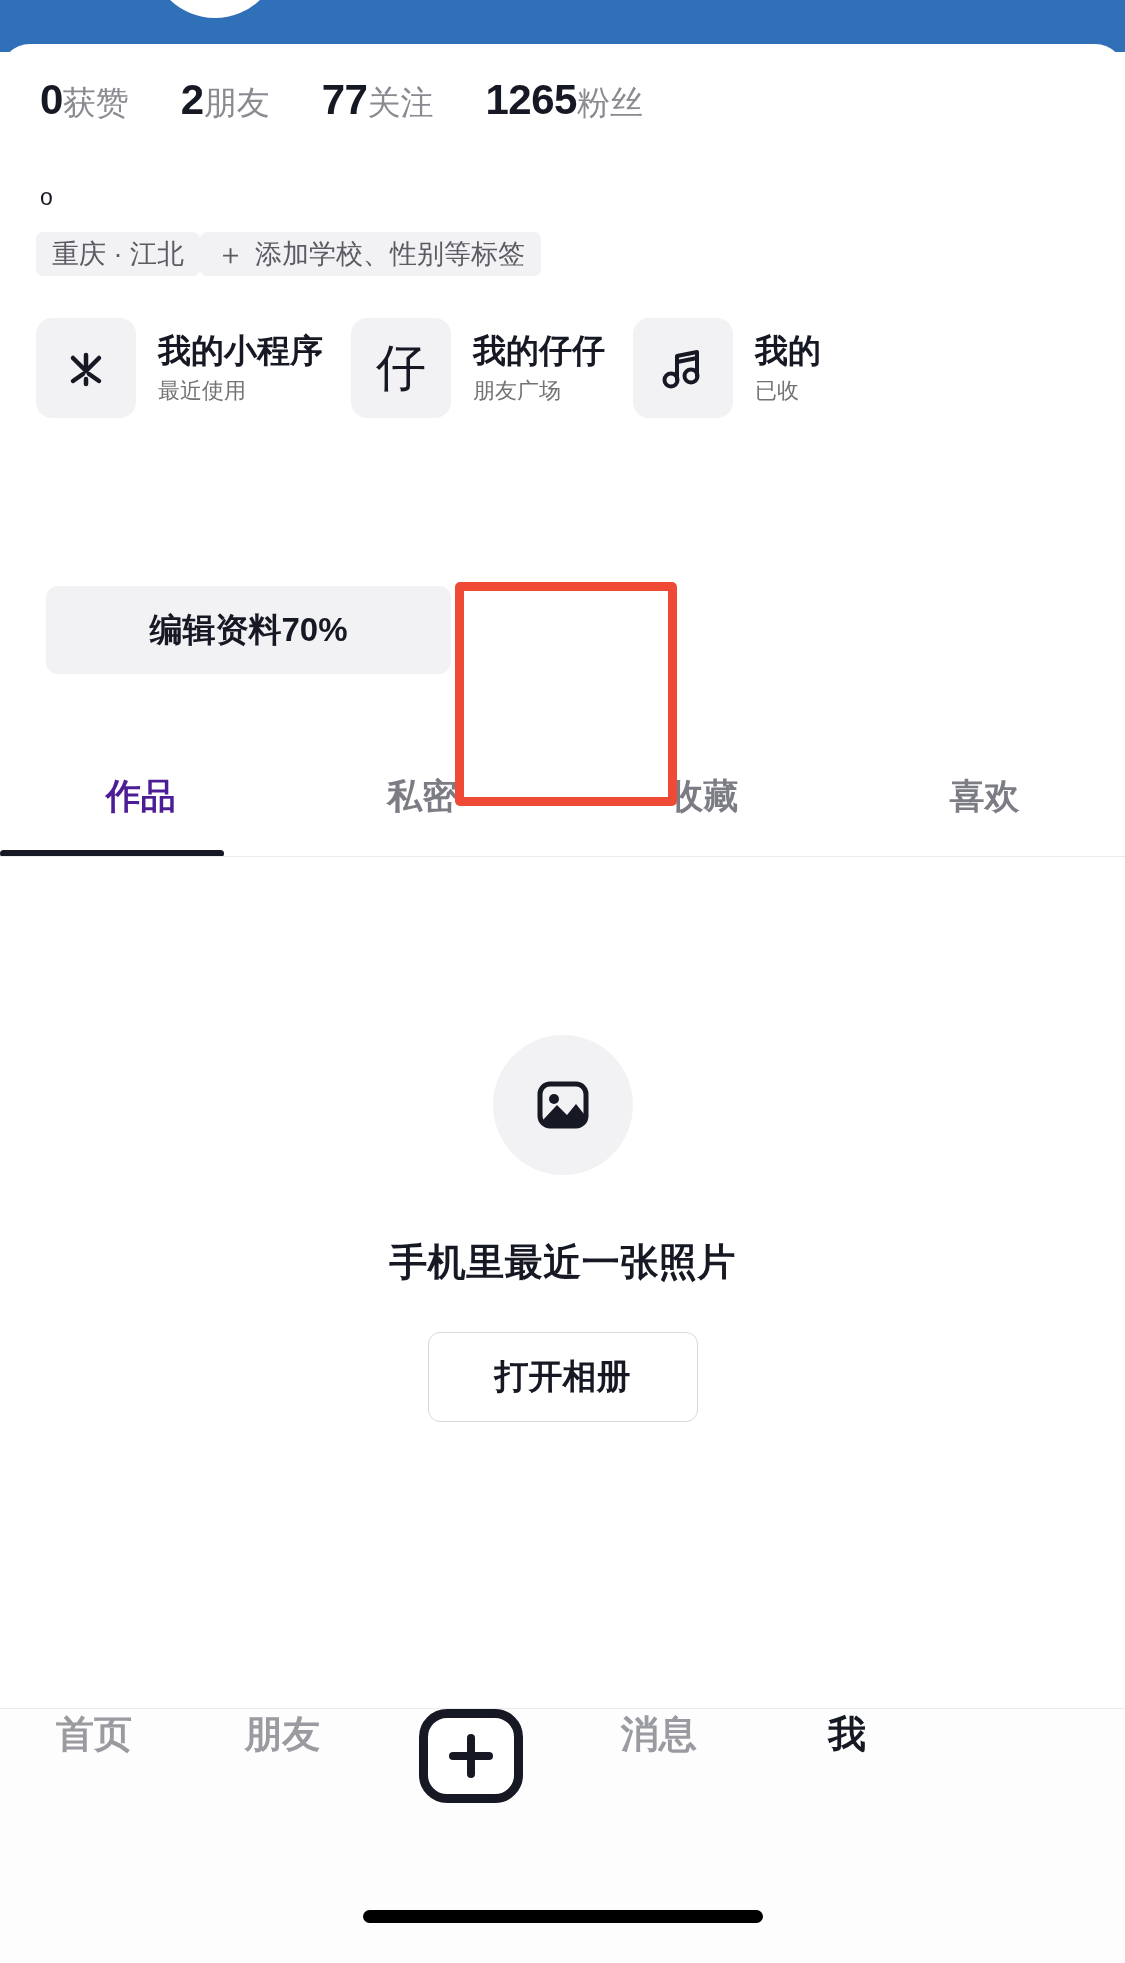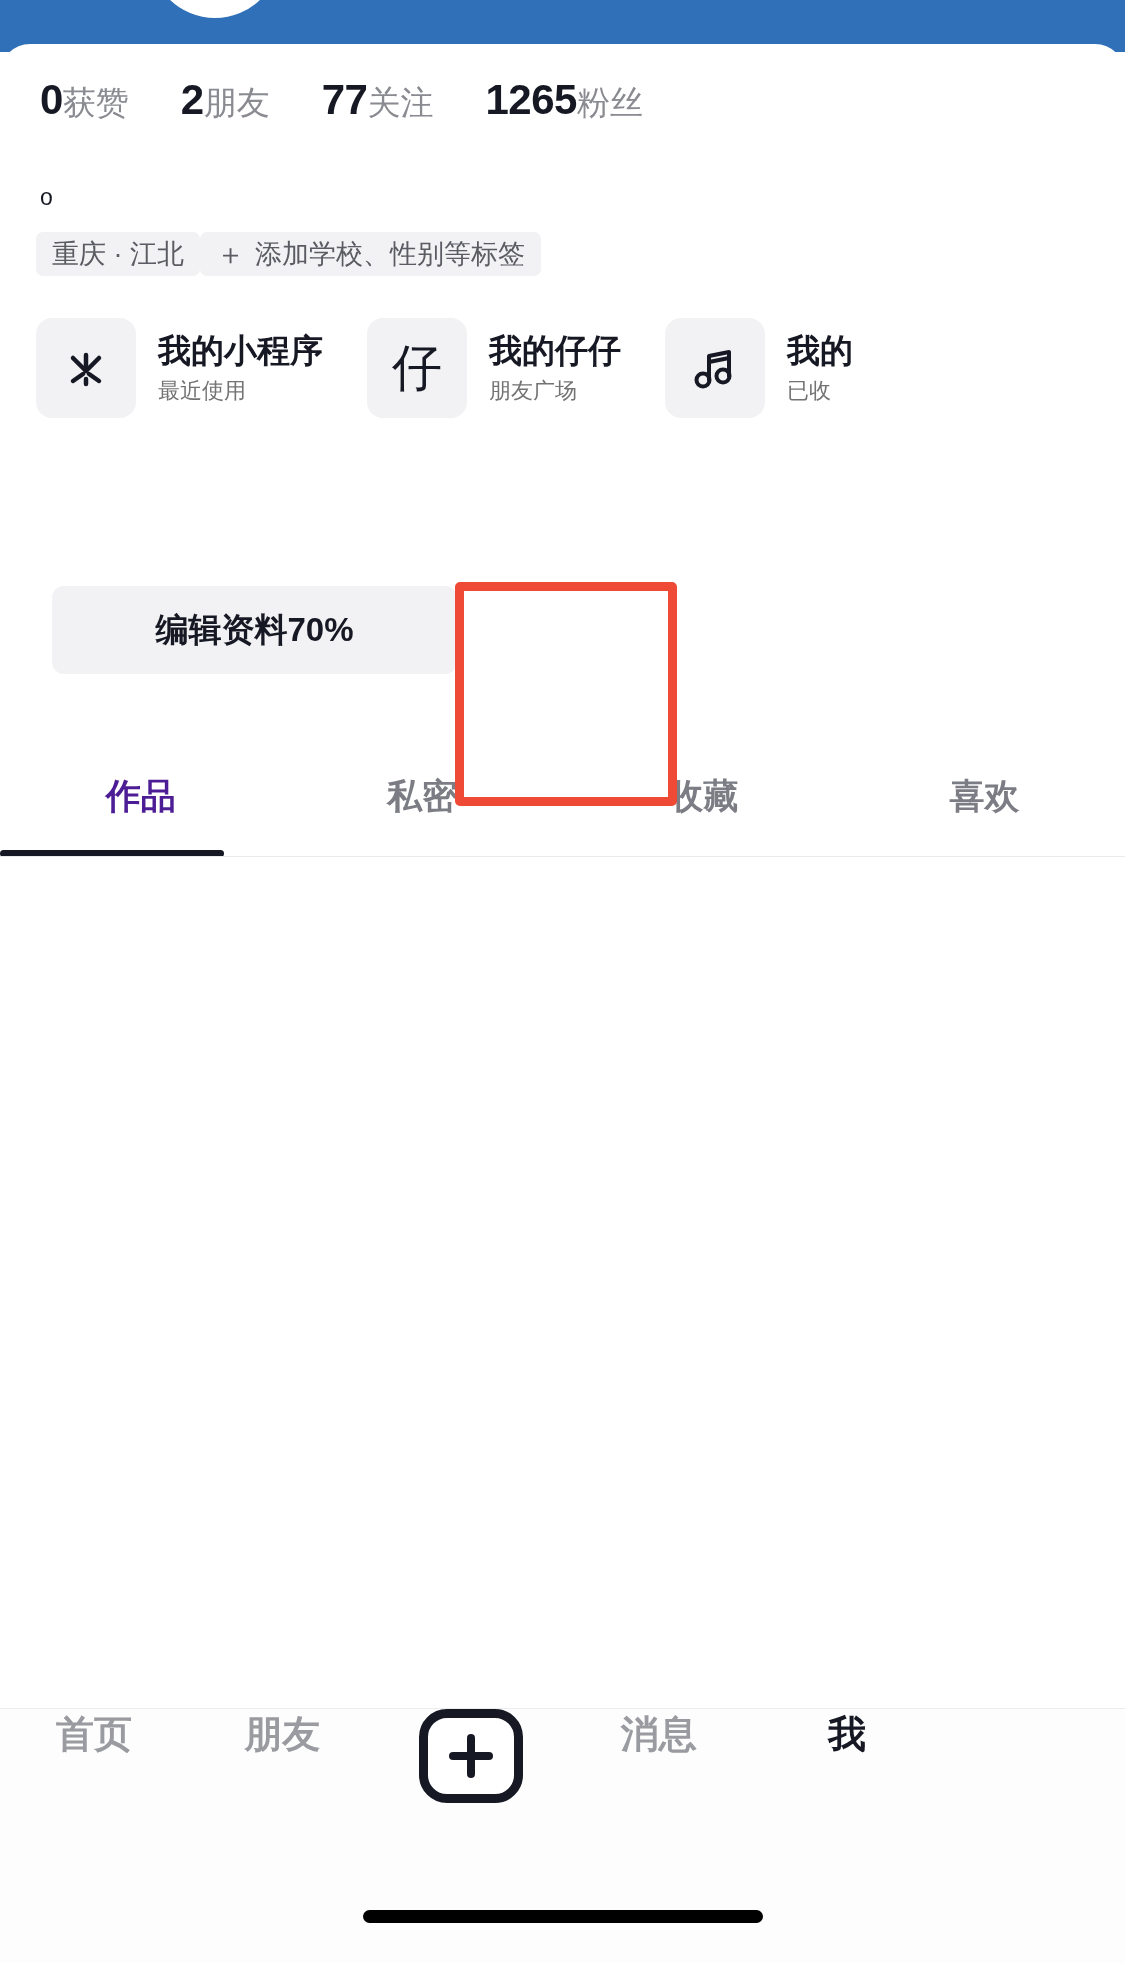--- a/index.html
+++ b/index.html
@@ -111,21 +111,21 @@
     line-height: 1;
     font-weight: 400;
   }
 
   
   .cards {
     position: absolute;
     top: 318px;
     left: 36px;
     display: flex;
-    gap: 44px;
+    gap: 28px;
   }
   .card {
     display: flex;
     align-items: center;
     gap: 22px;
     flex: 0 0 auto;
   }
   .card-icon {
     width: 100px;
     height: 100px;
@@ -144,21 +144,21 @@
     line-height: 1;
   }
   .card-text { display: flex; flex-direction: column; gap: 8px; white-space: nowrap; }
   .card-title { font-size: 33px; font-weight: 700; color: #161823; line-height: 1.15; }
   .card-sub { font-size: 22px; font-weight: 400; color: #737373; line-height: 1.15; }
 
   
   .actions {
     position: absolute;
     top: 586px;
-    left: 52px;
+    left: 46px;
     display: flex;
     gap: 20px;
   }
   .action-btn {
     width: 405px;
     height: 88px;
     background: #f2f2f4;
     border: none;
     border-radius: 12px;
     font-size: 33px;
@@ -439,20 +439,31 @@
       <span>收藏</span>
     </div>
     <div class="tab">
       <span>喜欢</span>
     </div>
   </div>
   <div class="tabs-divider"></div>
 
   <div class="highlight-box"></div>
 
+  <div class="empty-state">
+    <div class="empty-circle">
+      <svg width="64" height="64" viewBox="0 0 64 64" aria-hidden="true">
+        <rect x="9" y="11" width="46" height="42" rx="10" ry="10" fill="none" stroke="#161823" stroke-width="5"></rect>
+        <circle cx="23" cy="26" r="5" fill="#161823"></circle>
+        <path d="M11 48 L26 32 L36 42 L45 31 L53 41 L53 45 Q53 51 47 51 L17 51 Q11 51 11 45 Z" fill="#161823"></path>
+      </svg>
+    </div>
+    <div class="empty-title">手机里最近一张照片</div>
+    <button class="empty-btn">打开相册</button>
+  </div>
 
   <div class="bottom-nav">
     <div class="nav-row">
       <div class="nav-item">
         <span>首页</span>
       </div>
       <div class="nav-item">
         <span>朋友</span>
       </div>
       <div class="nav-item">

